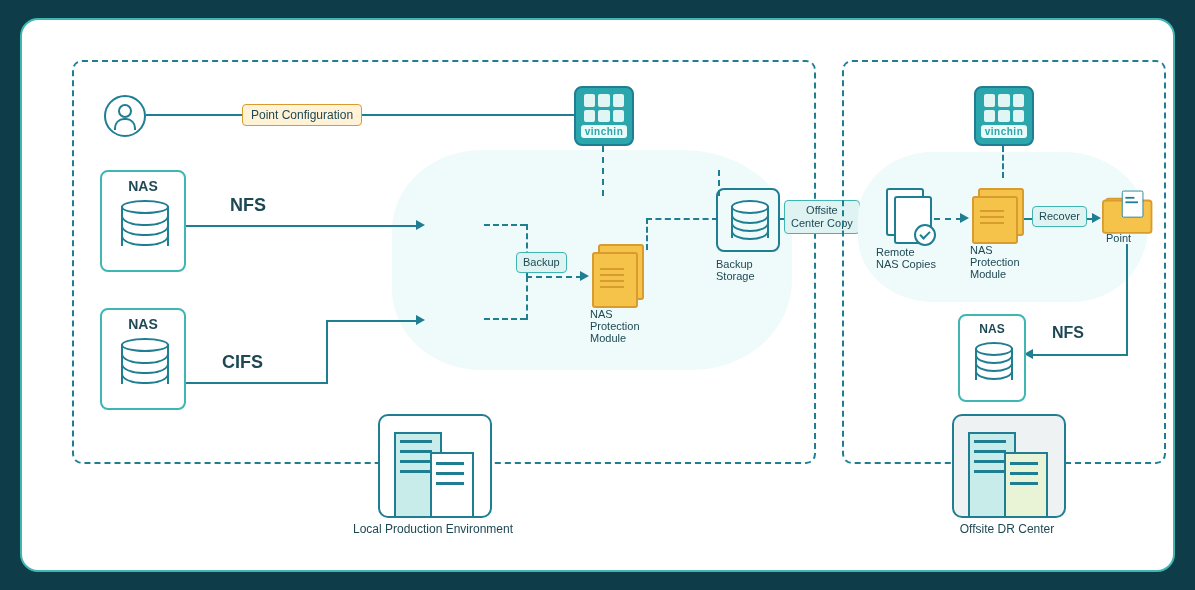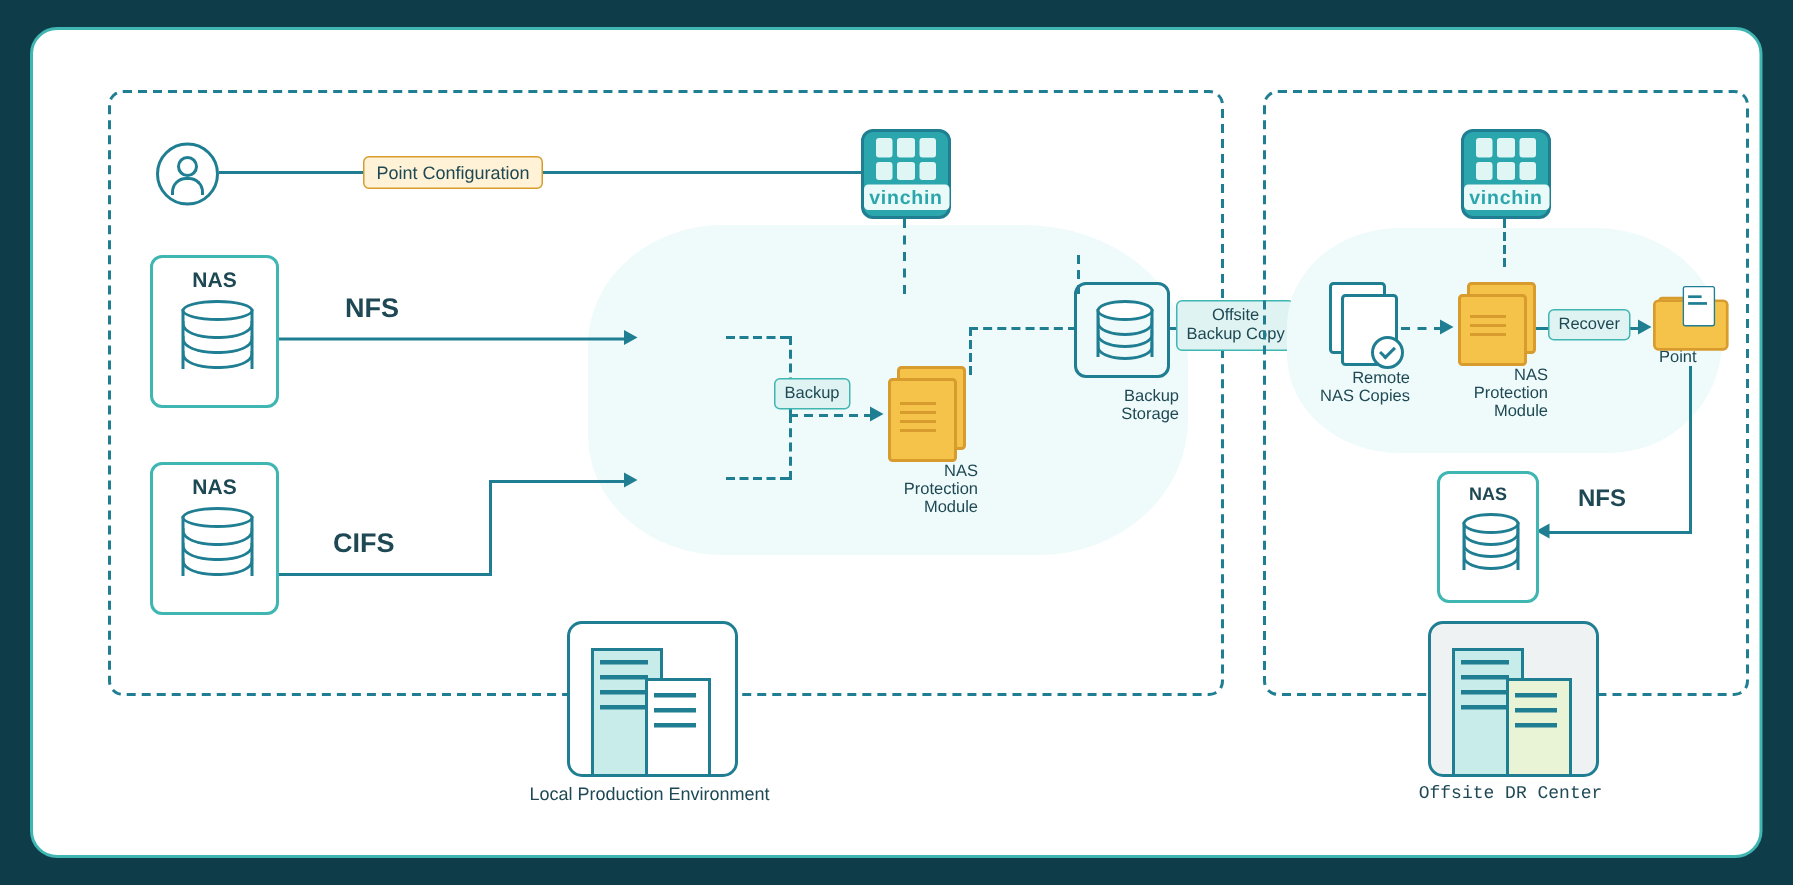--- a/index.html
+++ b/index.html
@@ -15,42 +15,42 @@
     --yellow-soft:#fff2d6;
     --grey:#c8d7db;
     --text:#1e4954;
   }
   html,body{margin:0;padding:0;background:var(--bg-outer);font-family:Arial,Helvetica,sans-serif;color:var(--text);}
   .stage{position:relative;width:1195px;height:590px;margin:0 auto;}
   .panel{position:absolute;left:20px;top:18px;right:20px;bottom:18px;background:var(--bg-inner);border:2px solid var(--teal);border-radius:18px;}
   .abs{position:absolute;}
   .dashbox{border:2px dashed var(--nav-line);border-radius:10px;}
   .lbl{font-size:12px;text-align:center;color:var(--text);}
-  .lblsm{font-size:11px;text-align:right;color:var(--text);}
+  .lblsm{font-size:11px;text-align:left;color:var(--text);}
   .badge{display:inline-block;background:var(--yellow-soft);border:1px solid var(--yellow-dark);border-radius:4px;padding:3px 8px;font-size:12px;color:var(--text);}
   .badge-teal{display:inline-block;background:var(--teal-soft);border:1px solid var(--teal);border-radius:4px;padding:3px 6px;font-size:11px;color:var(--text);text-align:center;line-height:1.2;}
 
   
   .hline{height:0;border-top:2px solid var(--nav-line);}
   .vline{width:0;border-left:2px solid var(--nav-line);}
   .hdash{height:0;border-top:2px dashed var(--nav-line);}
   .vdash{width:0;border-left:2px dashed var(--nav-line);}
   .arrow-r{width:0;height:0;border-top:5px solid transparent;border-bottom:5px solid transparent;border-left:9px solid var(--nav-line);}
   .arrow-l{width:0;height:0;border-top:5px solid transparent;border-bottom:5px solid transparent;border-right:9px solid var(--nav-line);}
 
   
   .user{width:38px;height:38px;border:2px solid var(--nav-line);border-radius:50%;position:relative;}
   .user .head{position:absolute;top:7px;left:50%;transform:translateX(-50%);width:10px;height:10px;border:2px solid var(--nav-line);border-radius:50%;}
   .user .body{position:absolute;bottom:5px;left:50%;transform:translateX(-50%);width:18px;height:10px;border:2px solid var(--nav-line);border-bottom:none;border-radius:10px 10px 0 0;}
 
   
   .vinchin{width:56px;height:56px;border:2px solid var(--nav-line);border-radius:8px;background:#2aa6ac;display:flex;flex-direction:column;align-items:center;justify-content:center;gap:3px;}
   .vinchin .grid{width:40px;height:28px;display:grid;grid-template-columns:repeat(3,1fr);grid-template-rows:repeat(2,1fr);gap:3px;}
   .vinchin .grid span{background:#dff6f4;border-radius:2px;}
-  .vinchin .tag{font-size:13px;color:#2aa6ac;background:#eafaf9;padding:1px 4px;border-radius:3px;font-weight:bold;letter-spacing:0.5px;}
+  .vinchin .tag{font-size:10px;color:#2aa6ac;background:#eafaf9;padding:1px 4px;border-radius:3px;font-weight:bold;letter-spacing:0.5px;}
 
   
   .nasbox{width:82px;height:92px;border:2px solid var(--teal);border-radius:8px;background:#fff;display:flex;flex-direction:column;align-items:center;justify-content:flex-start;gap:6px;padding-top:6px;}
   .nastitle{font-size:14px;font-weight:bold;color:var(--text);}
   .cyl{width:44px;height:48px;position:relative;}
   .cyl .top{width:44px;height:10px;border:2px solid var(--nav-line);border-radius:50%;position:absolute;top:0;left:0;background:#fff;}
   .cyl .mid{width:44px;height:40px;border-left:2px solid var(--nav-line);border-right:2px solid var(--nav-line);position:absolute;top:6px;left:0;}
   .cyl .ring{width:44px;height:10px;border:2px solid var(--nav-line);border-top:none;border-radius:0 0 22px 22px/0 0 10px 10px;position:absolute;left:0;}
 
   
@@ -197,21 +197,21 @@
         </div>
       </div>
       <div class="lblsm" style="white-space:pre-line;margin-top:6px;">Backup
 Storage</div>
     </div>
 
     <div class="abs hdash" style="left:758px;top:198px;width:100px;"></div>
     <div class="abs arrow-r" style="left:856px;top:193px;"></div>
     <div class="abs" style="left:762px;top:180px;">
       <span class="badge-teal" style="white-space:pre-line;">Offsite
-Backup Copy</span>
+Center Copy</span>
     </div>
 
     <div class="abs dashbox" style="left:820px;top:40px;width:320px;height:400px;"></div>
     <div class="abs softcloud" style="left:836px;top:132px;width:290px;height:150px;border-radius:80px 90px 80px 80px/70px 80px 80px 70px;"></div>
 
     <div class="abs" style="left:952px;top:66px;">
       <div class="vinchin">
           <div class="grid">
             <span></span>
             <span></span>
@@ -304,16 +304,16 @@
         <div class="tower" style="left:50px;bottom:0;width:40px;height:62px;background:#e9f3d6;"></div>
         <div class="win" style="left:20px;top:24px;width:32px;"></div>
         <div class="win" style="left:20px;top:34px;width:32px;"></div>
         <div class="win" style="left:20px;top:44px;width:32px;"></div>
         <div class="win" style="left:20px;top:54px;width:32px;"></div>
         <div class="win" style="left:56px;top:46px;width:28px;"></div>
         <div class="win" style="left:56px;top:56px;width:28px;"></div>
         <div class="win" style="left:56px;top:66px;width:28px;"></div>
       </div>
     </div>
-    <div class="abs lbl" style="left:910px;top:502px;width:150px;font-family:Liberation Mono, monospace;">Offsite DR Center</div>
+    <div class="abs lbl" style="left:910px;top:502px;width:150px;">Offsite DR Center</div>
 
   </div>
 </div>
 
 </body></html>

